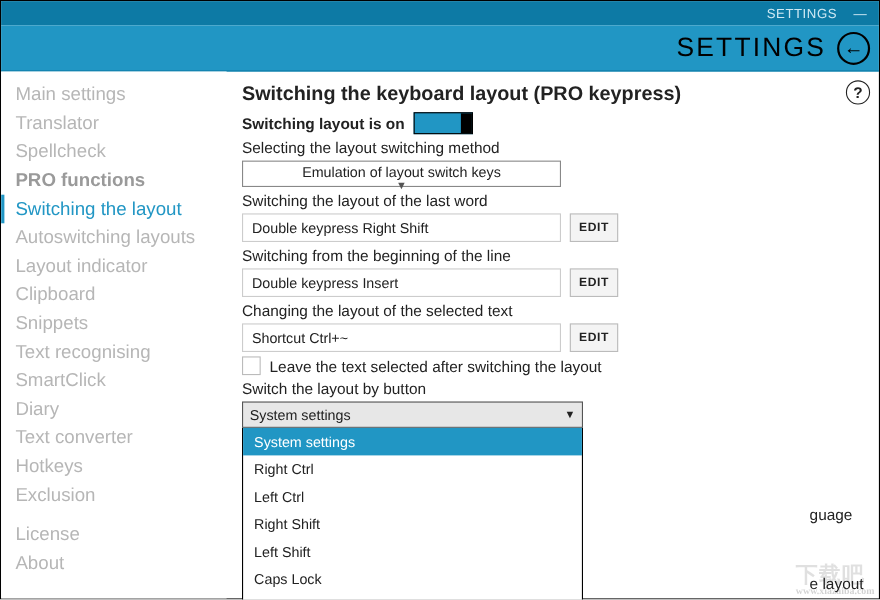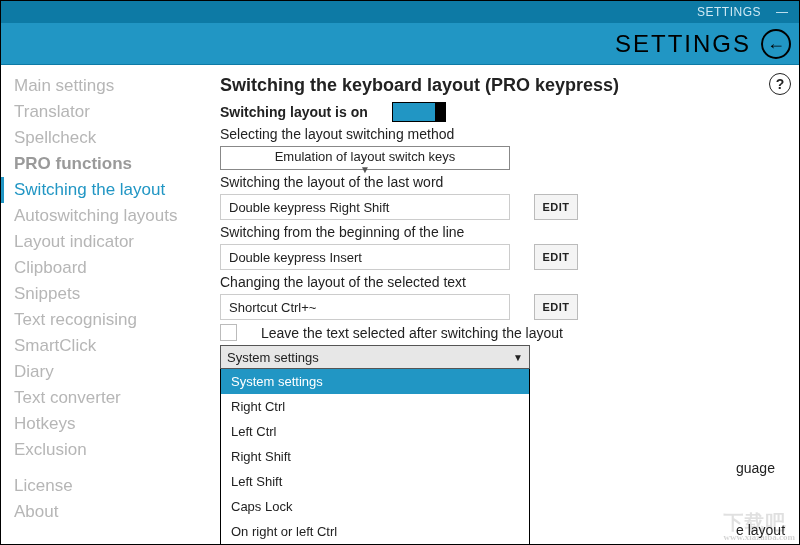--- a/index.html
+++ b/index.html
@@ -37,21 +37,21 @@
   }
   .sidebar .item.bold { font-weight: 600; color: #9a9a9a; }
   .sidebar .item.active { color: #2196c4; border-left: 3px solid #2196c4; }
   .sidebar .gap { height: 10px; }
 
   .content {
     flex: 1; padding: 10px 14px; position: relative; font-size: 14px; color: #222;
   }
   .content h1 { font-size: 18px; font-weight: 700; margin-bottom: 6px; }
   .content h1 .pro { font-weight: 700; }
-  .row { margin: 4px 0; display: flex; align-items: center; gap: 24px; }
+  .row { margin: 4px 0; display: flex; align-items: center; gap: 8px; }
   .label-strong { font-weight: 700; font-size: 14px; }
   .label { font-size: 14px; text-align: center; }
 
   .toggle {
     width: 54px; height: 20px; border: 1px solid #000; position: relative;
     background: #2196c4; cursor: pointer;
   }
   .toggle .knob { position: absolute; right: 0; top: 0; width: 10px; height: 100%; background: #000; }
 
   .select-wide {
@@ -204,20 +204,23 @@
           </div>
         <div class="edit-btn">EDIT</div>
       </div>
 
       <div class="row">
         <div class="checkbox"></div>
         <span class="label">Leave the text selected after switching the layout</span>
       </div>
 
       <div class="row">
+          <span class="label">Switch the layout by button</span>
+        </div>
+      <div class="row">
         <div class="combo-open">
           <div class="combo-head">
             <span>System settings</span>
             <span class="caret">▼</span>
           </div>
           <div class="combo-list">
             <div class="opt selected">System settings</div>
             <div class="opt">Right Ctrl</div>
             <div class="opt">Left Ctrl</div>
             <div class="opt">Right Shift</div>

